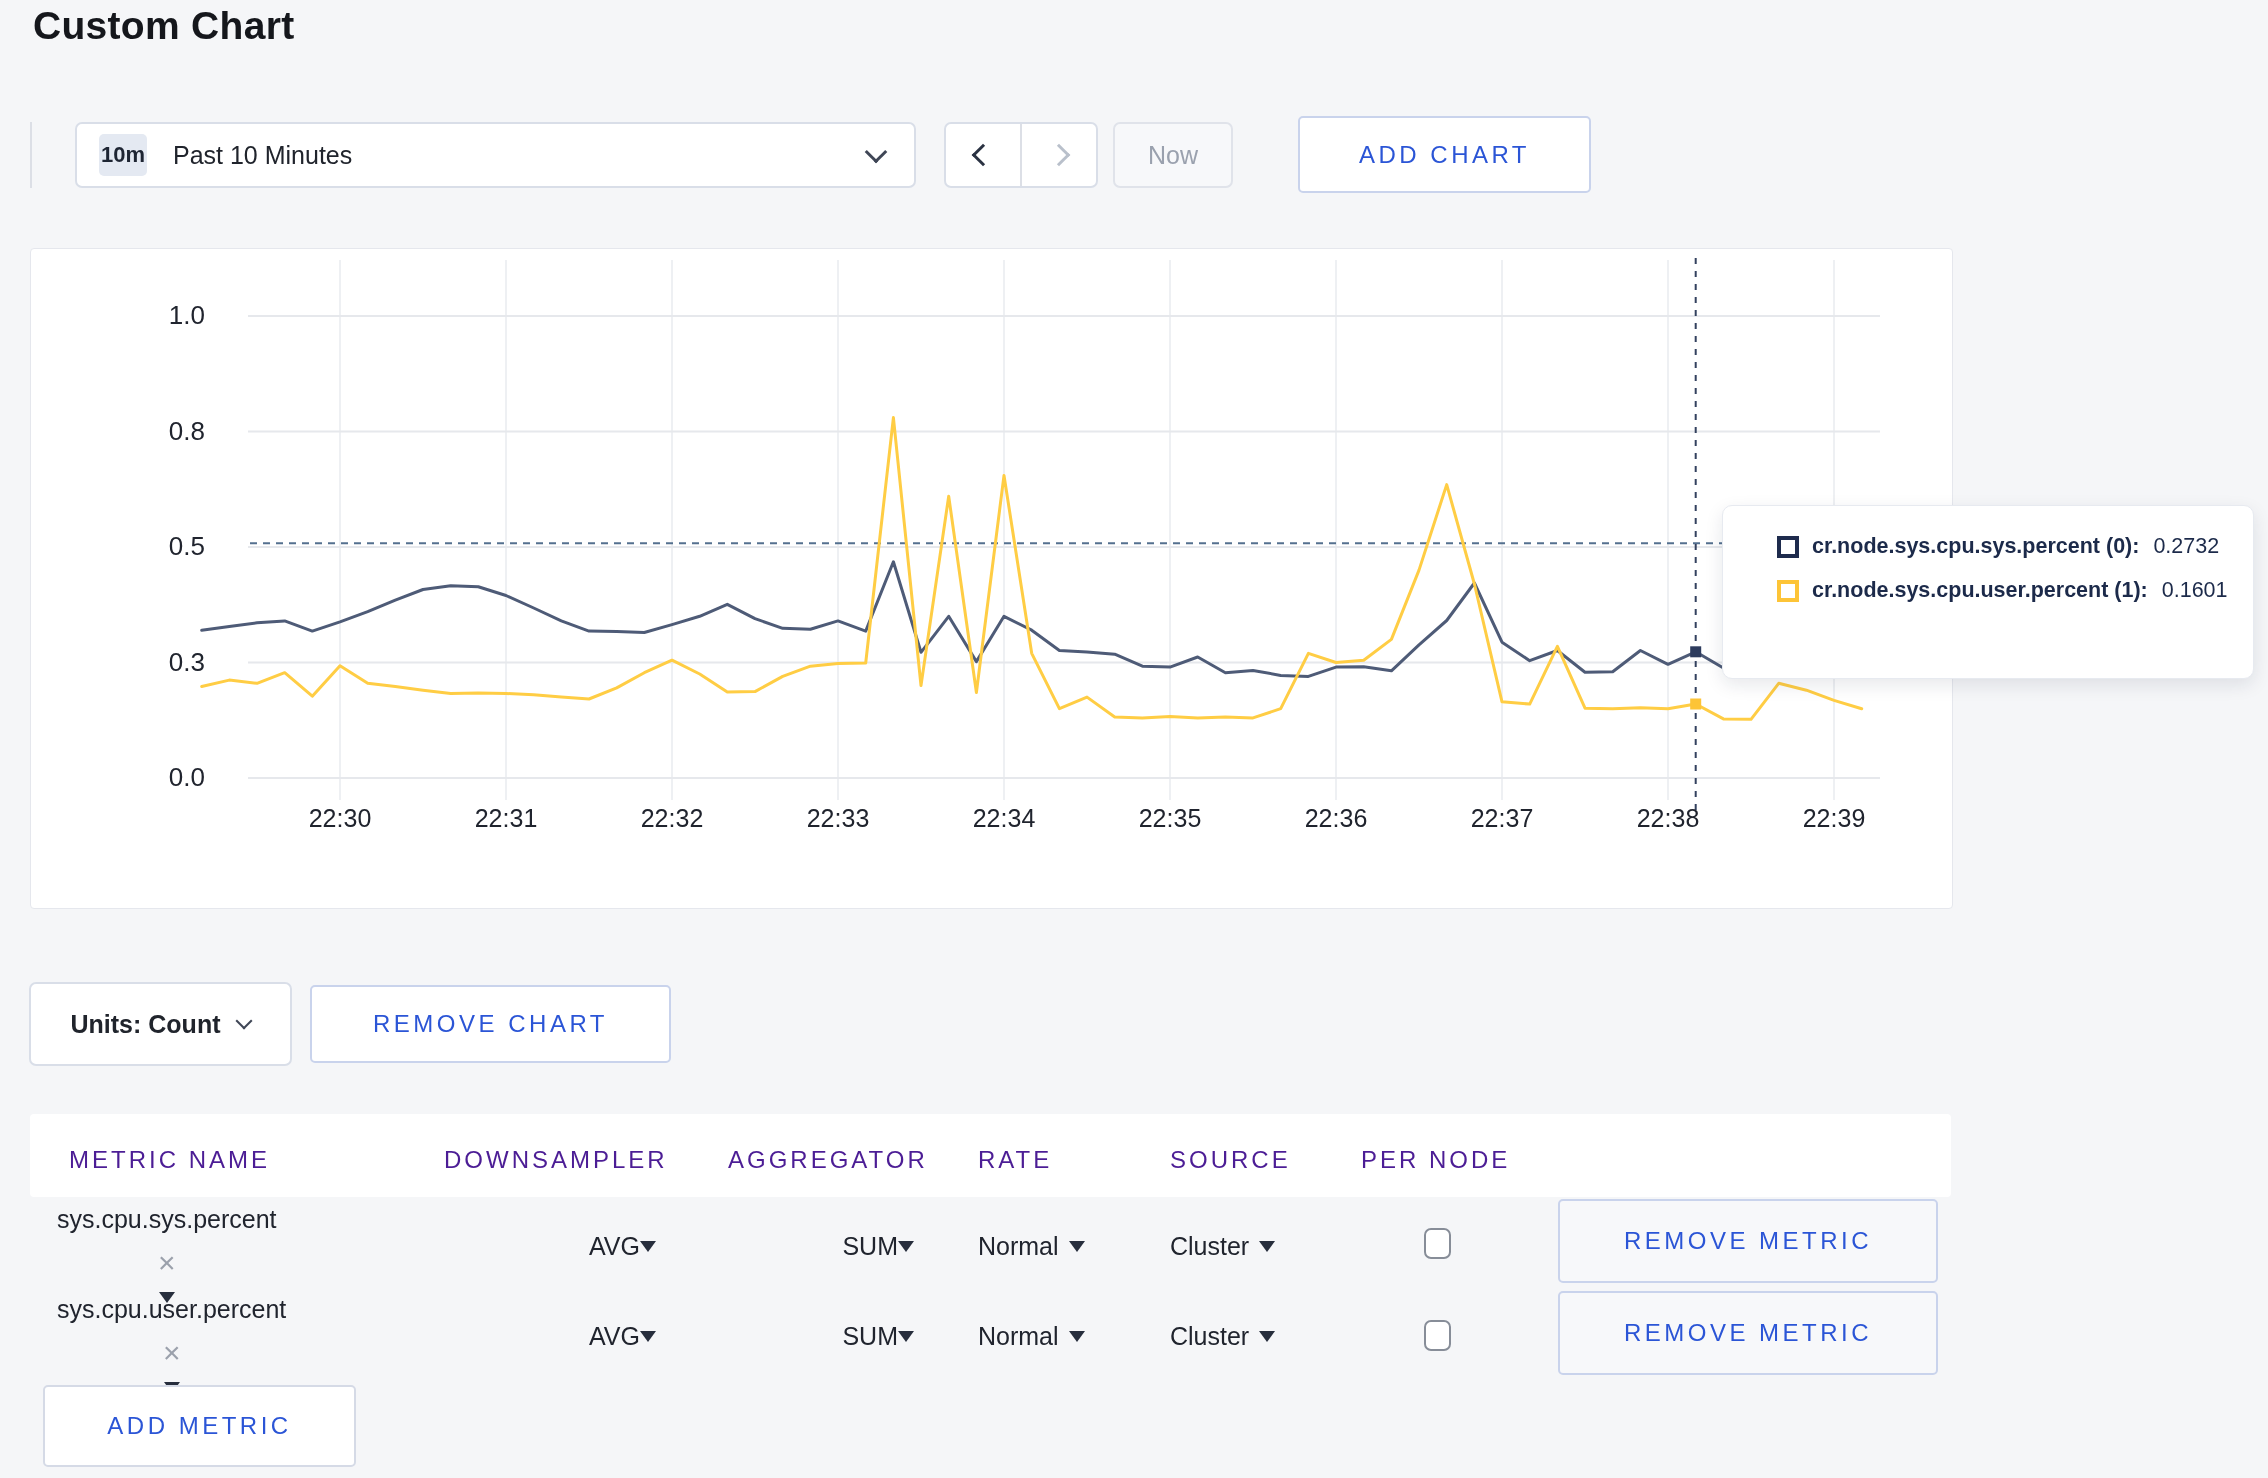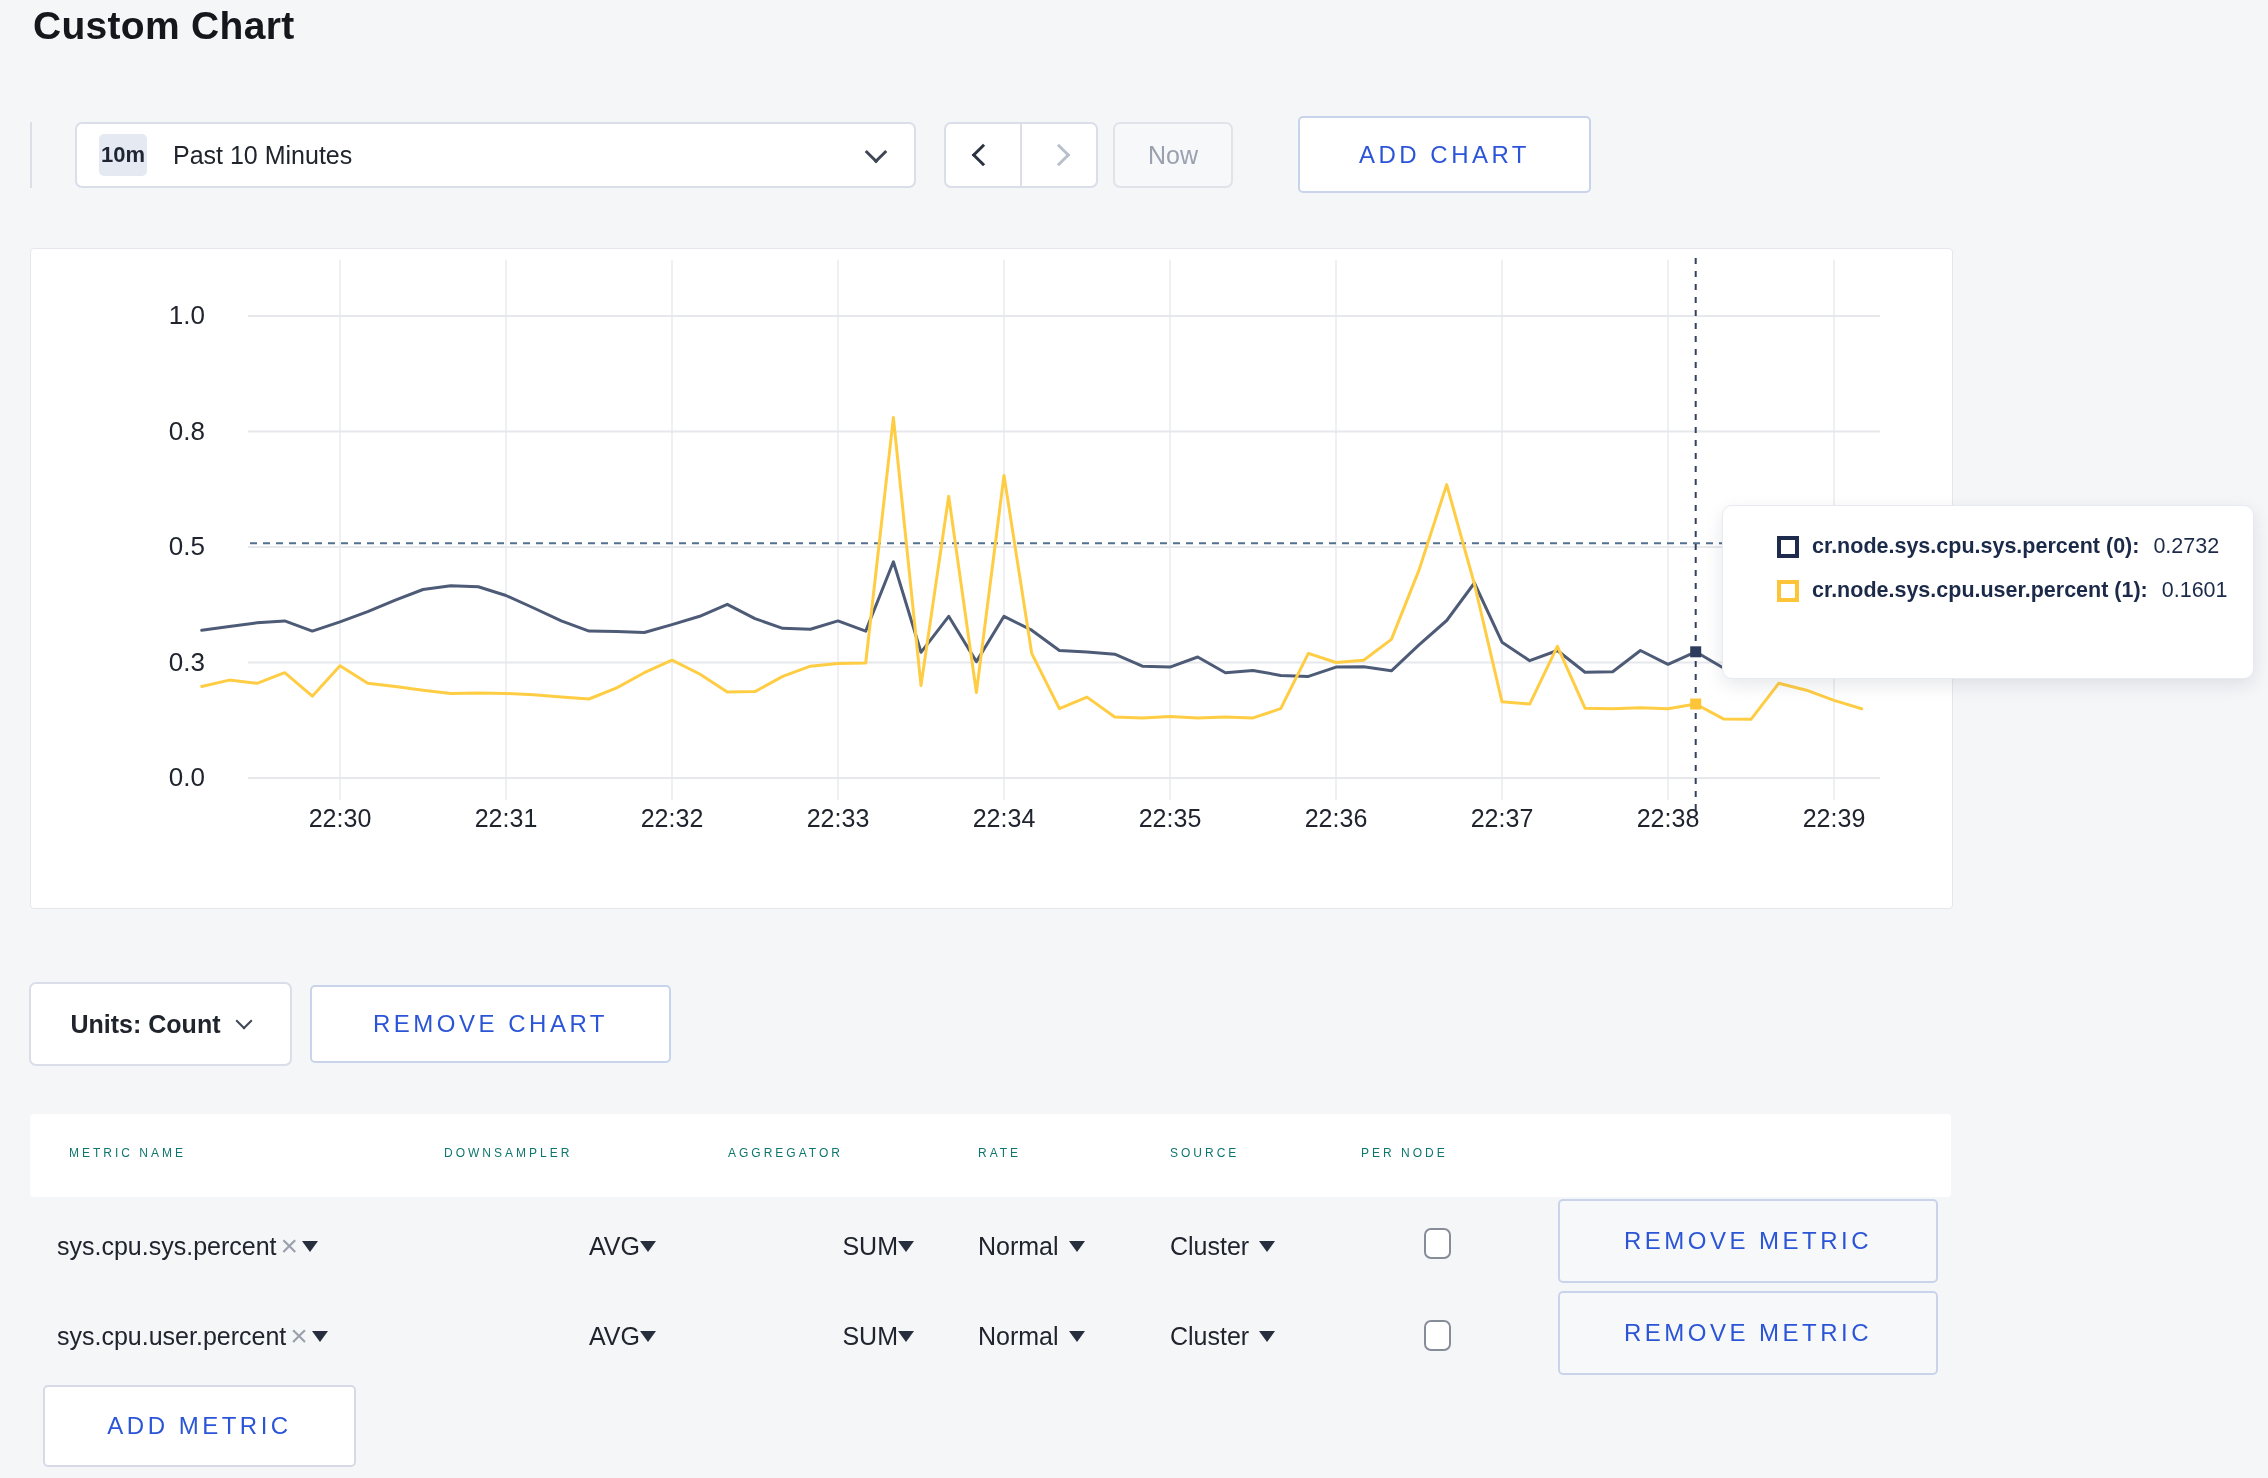--- a/index.html
+++ b/index.html
@@ -53,26 +53,26 @@
 
   
   .units-btn{left:29px;top:982px;width:263px;height:84px;background:#fff;border:2px solid #d9dee8;
              border-radius:7px;box-sizing:border-box;display:flex;align-items:center;justify-content:center;
              gap:18px;font-size:25px;font-weight:700;color:#20242c;cursor:pointer;}
   .units-btn .chev{width:10px;height:10px;border-width:2.5px;}
   .remove-chart{left:310px;top:985px;width:361px;height:78px;}
 
   
   .table-head-band{left:30px;top:1114px;width:1921px;height:83px;background:#fff;border-radius:4px;}
-  .th{position:absolute;top:1146px;font-size:12px;letter-spacing:3px;color:#0f766e;}
+  .th{position:absolute;top:1146px;font-size:24px;letter-spacing:3px;color:#4c1d95;}
   .cell{position:absolute;display:flex;align-items:center;height:82px;font-size:25px;color:#20242e;}
   .tri{display:inline-block;width:0;height:0;border-left:8px solid transparent;
        border-right:8px solid transparent;border-top:11px solid #272e3d;}
   .x-icon{font-size:30px;color:#9ba1ac;line-height:1;}
-  .metric-cell{gap:4px;cursor:pointer;}
+  .metric-cell{gap:14px;cursor:pointer;flex-direction:column;}
   .dd-cell{justify-content:flex-end;cursor:pointer;}
   .sm-dd{gap:10px;cursor:pointer;}
   .checkbox{position:absolute;width:27px;height:31px;background:#fff;border:2px solid #878d98;
             border-radius:7px;box-sizing:border-box;cursor:pointer;}
   .remove-metric{position:absolute;left:1558px;width:380px;height:84px;background:#f7f8fa;}
   .add-metric{left:43px;top:1385px;width:313px;height:82px;background:#fff;border-color:#d5dae6;}
 </style>
 </head>
 <body>
 

